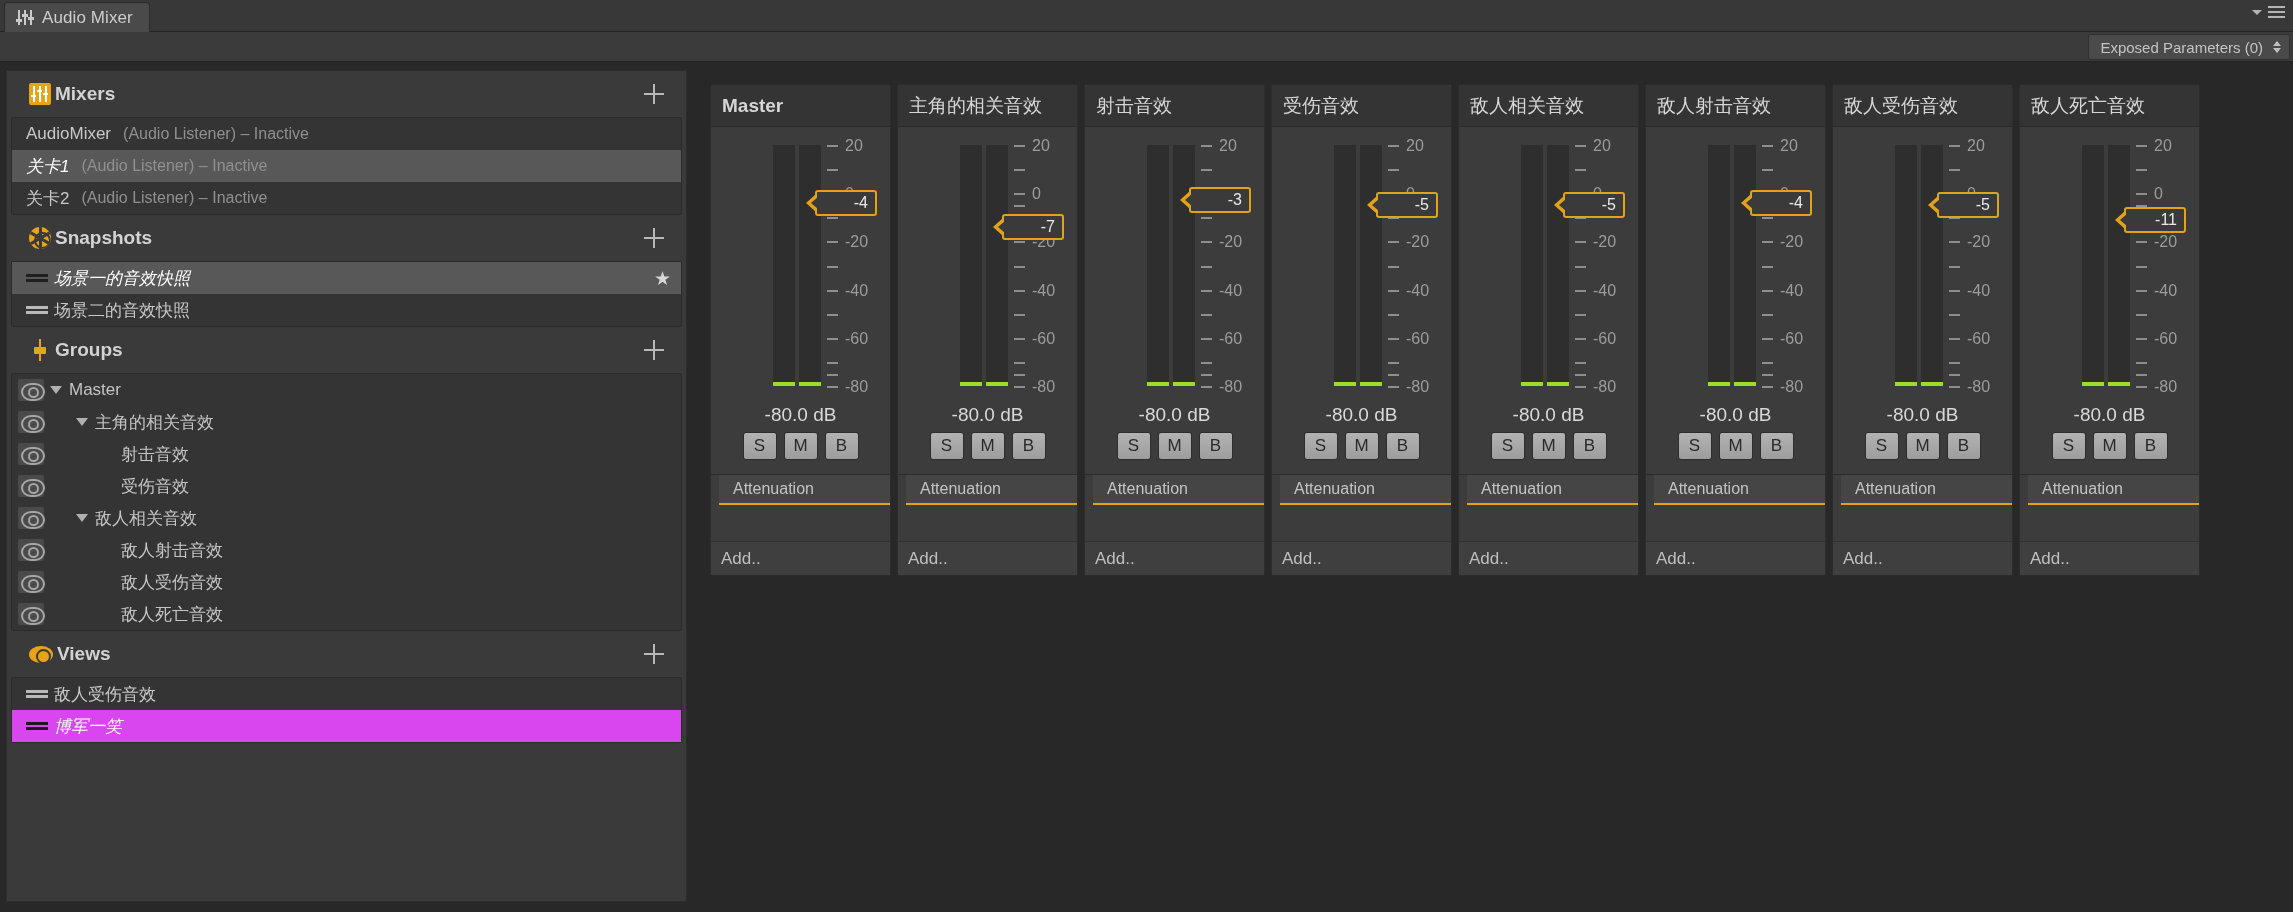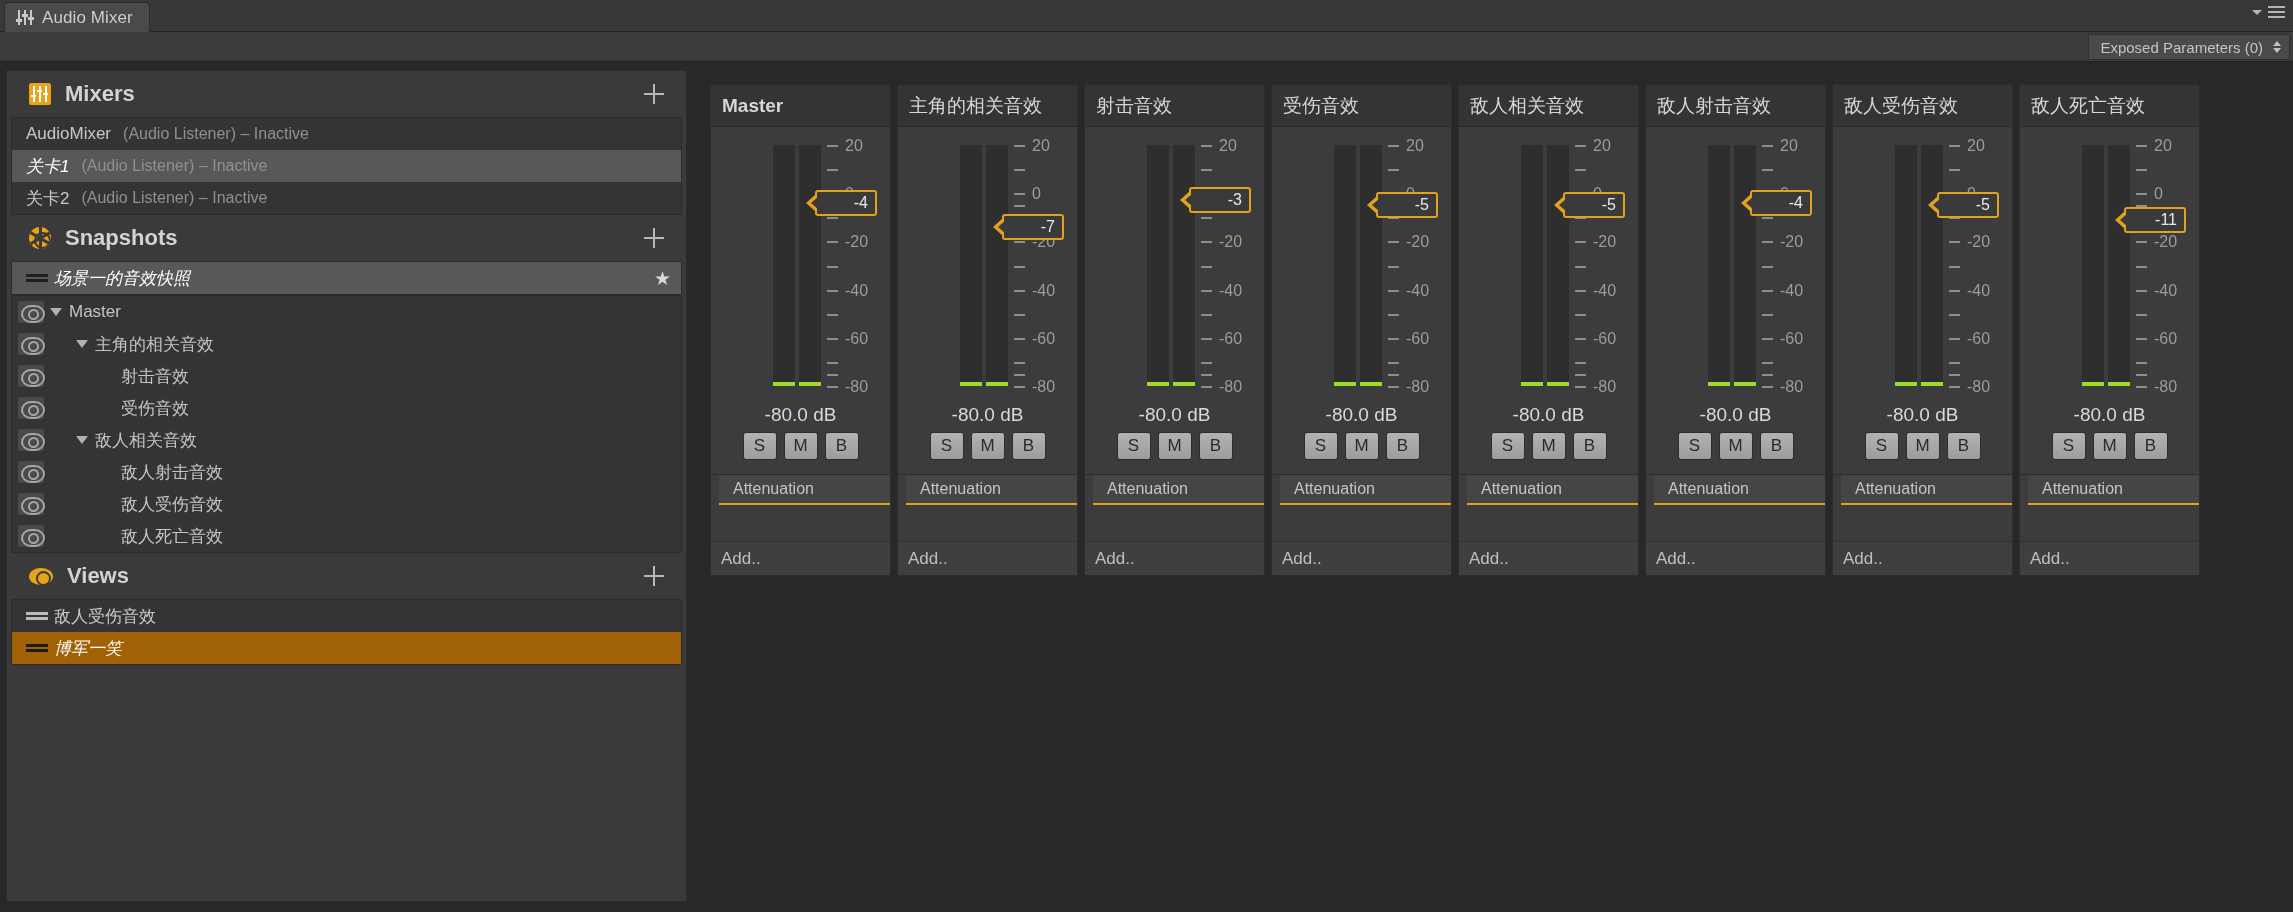--- a/index.html
+++ b/index.html
@@ -71,42 +71,42 @@
   
   .leftpanel {
     position: absolute; left: 6px; top: 70px; width: 681px; height: 832px;
     background: #3a3a3a;
     border: 1px solid #2c2c2c;
   }
   .section-head {
     height: 46px; display: flex; align-items: center; padding-left: 22px;
     position: relative;
   }
-  .section-title { font-size: 22px; font-weight: bold; color: #d3d3d3; margin-left: 14px; }
+  .section-title { font-size: 19px; font-weight: bold; color: #d3d3d3; margin-left: 4px; }
   .plus {
     position: absolute; right: 22px; top: 50%; transform: translateY(-50%);
     width: 20px; height: 20px;
   }
   .plus:before, .plus:after {
     content: ''; position: absolute; background: #b8b8b8;
   }
   .plus:before { left: 0; top: 9px; width: 20px; height: 2px; }
   .plus:after  { top: 0; left: 9px; height: 20px; width: 2px; }
 
   .list {
     margin: 0 4px; background: #343434;
     border: 1px solid #2b2b2b; border-radius: 2px;
   }
   .row {
     height: 32px; display: flex; align-items: center;
     padding-left: 14px; font-size: 17px; color: #b6b6b6;
     position: relative;
   }
   .row.sel { background: #585858; }
-  .row.sel-blue { background: #a16207; text-align: center; }
+  .row.sel-blue { background: #d946ef; text-align: center; }
   .row .name { color: #c8c8c8; }
   .row.sel .name, .row.sel-blue .name { color: #ffffff; font-style: italic; }
   .row .sub { color: #909090; margin-left: 12px; font-size: 16px; }
   .row .star { position: absolute; right: 10px; top: 50%; transform: translateY(-50%);
      font-size: 19px; color: #d8d8d8; }
 
   
   .ico-mixers {
     width: 22px; height: 22px; background: #e8a317; border-radius: 2px;
     position: relative; overflow: hidden;
@@ -330,22 +330,37 @@
   </div>
   <div class="list" id="snapshots-list">
       <div class="row sel">
         <span class="eq-glyph">
           <span></span>
           <span></span>
         </span>
         <span class="name">场景一的音效快照</span>
         <span class="star">★</span>
       </div>
-    </div>
-
+      <div class="row">
+        <span class="eq-glyph">
+          <span></span>
+          <span></span>
+        </span>
+        <span class="name">场景二的音效快照</span>
+      </div>
+    </div>
+
+  <div class="section-head">
+    <span class="ico-groups">
+        <i></i>
+        <b></b>
+      </span>
+    <span class="section-title">Groups</span>
+    <span class="plus"></span>
+  </div>
   <div class="list" id="groups-list">
       <div class="tree-row">
         <span class="eye"></span>
         <span style="display:inline-block;flex:none;width:0px"></span>
         <span class="caret"></span>
         <span class="name">Master</span>
       </div>
       <div class="tree-row">
         <span class="eye"></span>
         <span style="display:inline-block;flex:none;width:26px"></span>

